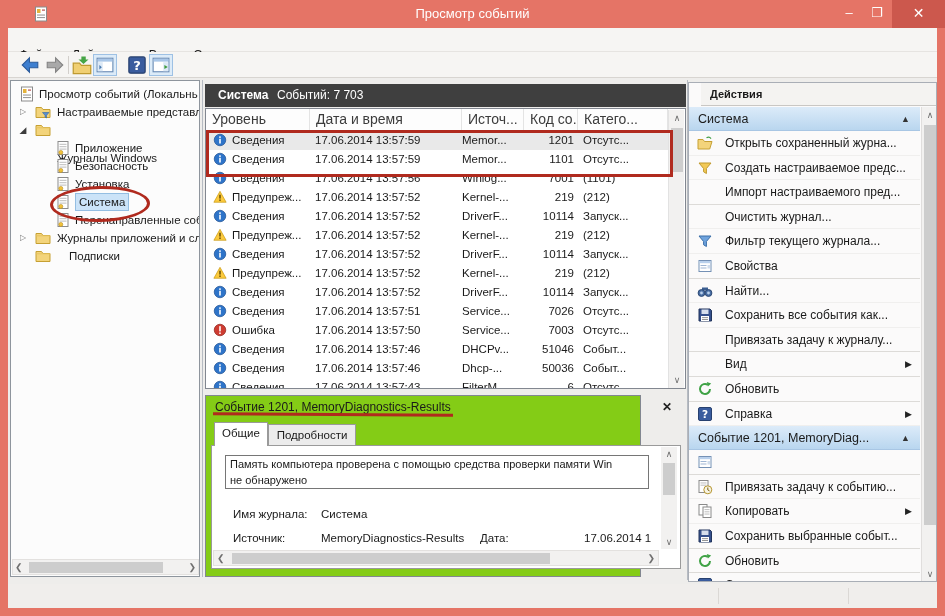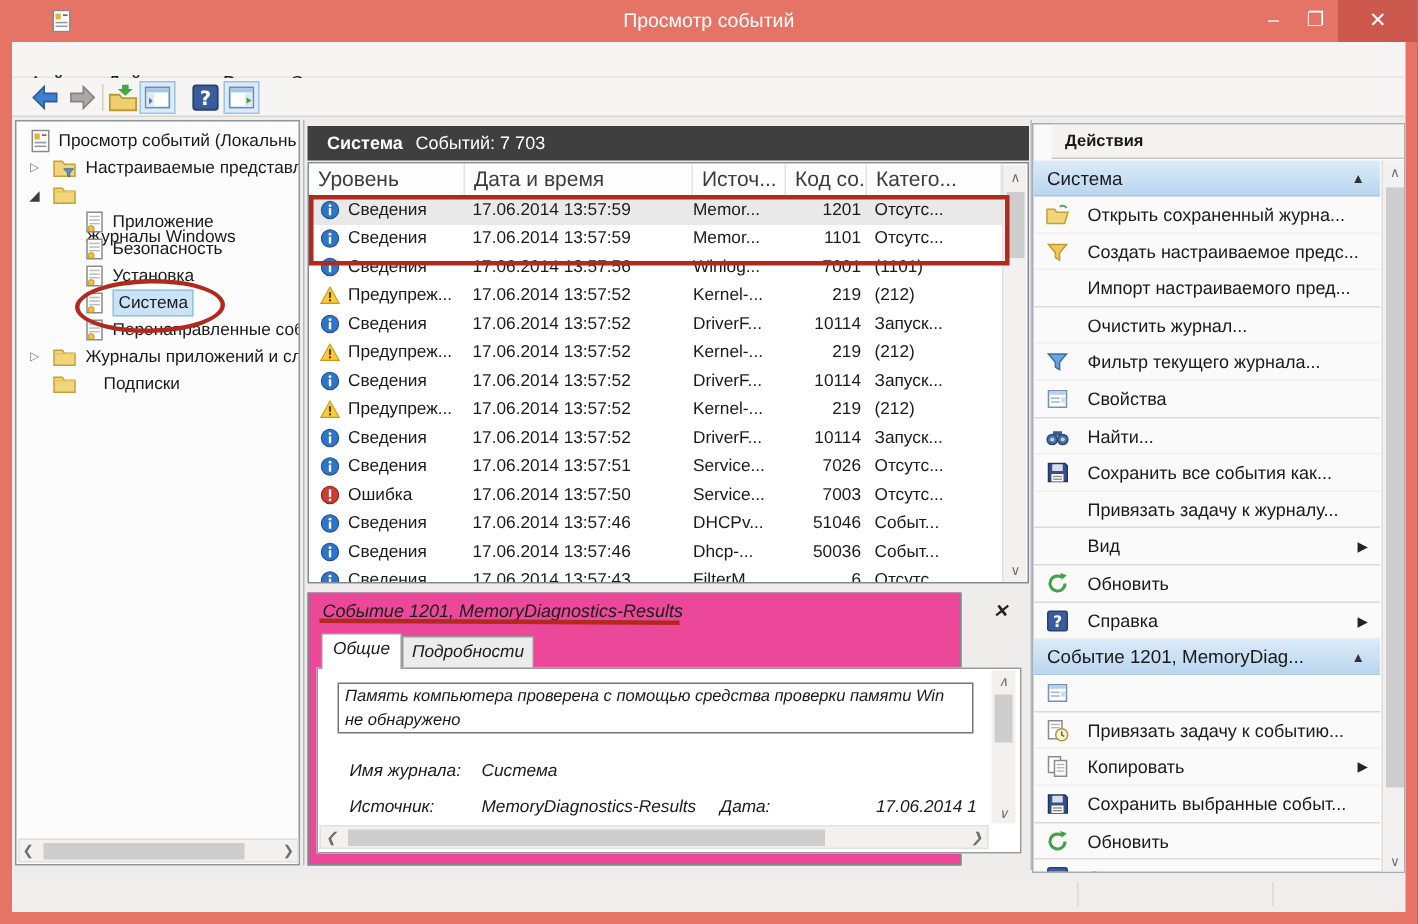--- a/index.html
+++ b/index.html
@@ -66,22 +66,22 @@
   .lr-icon { position:absolute; left:7px; top:2px; width:14px; height:14px; }
   .lr-icon svg { width:14px; height:14px; }
   .lr-level { position:absolute; left:26px; }
   .lr-date { position:absolute; left:109px; }
   .lr-source { position:absolute; left:256px; }
   .lr-code { position:absolute; left:300px; width:68px; text-align:right; }
   .lr-cat { position:absolute; left:377px; }
   
   #list-vscroll { right:1px; top:1px; height:278px; border-left:1px solid #e2e2e2; }
   
-  #detail-box { left:197px; top:317px; width:436px; height:182px; background:#ec4899;
-    border:1px solid #828790;font-style:italic; }
+  #detail-box { left:197px; top:317px; width:436px; height:182px; background:#84cc16;
+    border:1px solid #828790; }
   #detail-title { position:absolute; left:9px; top:4px; font-size:12px; }
   #detail-close { position:absolute; left:452px; top:2px; width:18px; height:18px;
     text-align:center; line-height:18px; font-size:12px; font-weight:bold; color:#222; }
   .tab { position:absolute; top:28px; height:22px; line-height:21px; font-size:11.5px;
     text-align:center; border:1px solid #9a9a9a; background:#ececec; }
   .tab.active { background:#fff; height:24px; top:26px; border-bottom:none; z-index:2; }
   #tab-general { left:8px; width:54px; }
   #tab-details { left:62px; width:88px; }
   #detail-content { position:absolute; left:5px; top:49px; width:470px; height:124px;
     background:#fff; border:1px solid #9a9a9a; overflow:hidden; }

